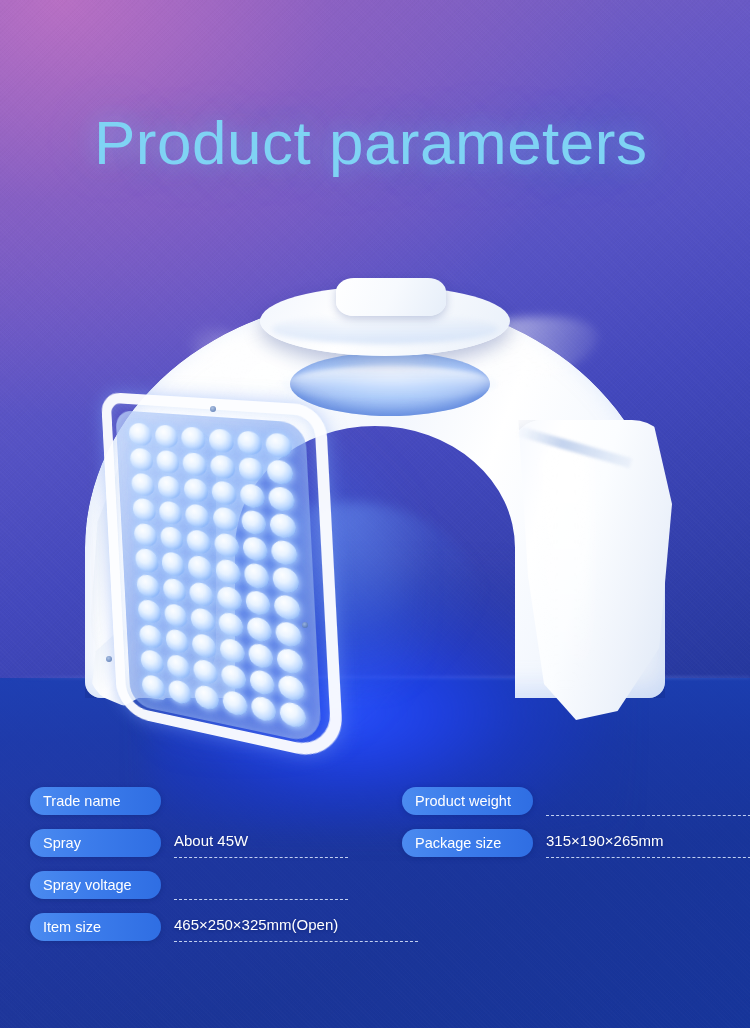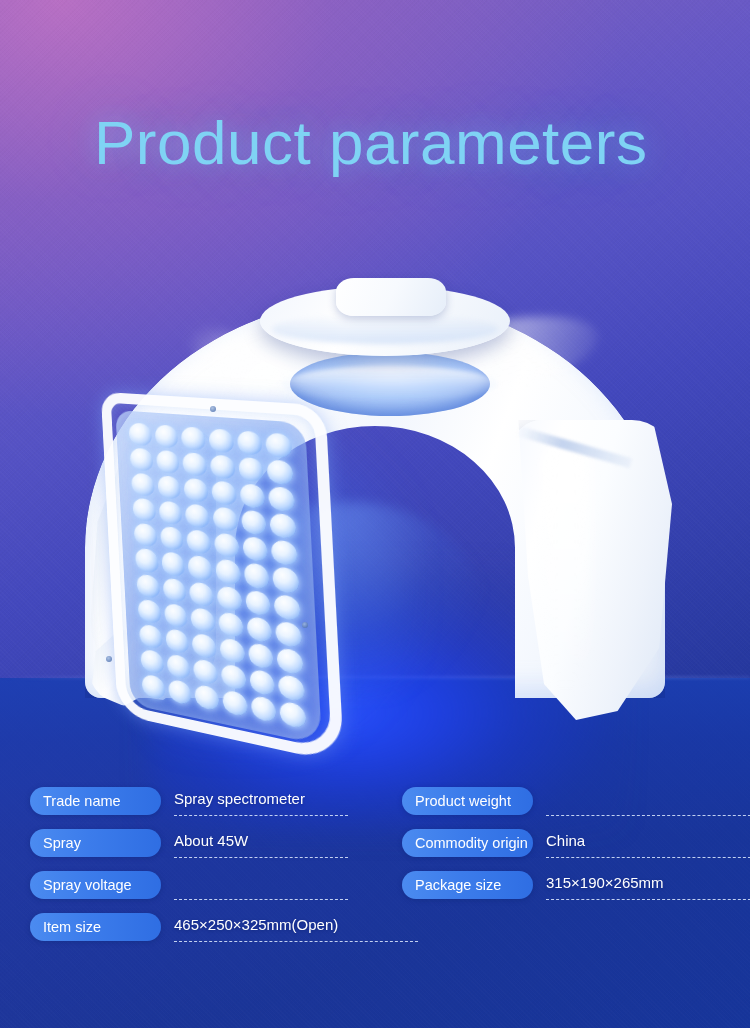--- a/index.html
+++ b/index.html
@@ -406,24 +406,20 @@
     <div class="screw" style="left:46px;top:386px;"></div>
     <div class="screw" style="left:242px;top:352px;"></div>
     <div class="screw" style="left:150px;top:136px;"></div>
   </div>
 
   <div class="specs">
 
     <div class="col col-left" id="col-left">
         <div class="row">
           <div class="pill">Trade name</div>
-          <div class="val-wrap">
-            <div class="val">Spray spectrometer</div>
-            <div class="dots w1"></div>
-          </div>
         </div>
         <div class="row">
           <div class="pill">Spray</div>
           <div class="val-wrap">
             <div class="val">About 45W</div>
             <div class="dots w1"></div>
           </div>
         </div>
         <div class="row">
           <div class="pill">Spray voltage</div>
@@ -440,27 +436,20 @@
         </div>
       </div>
     <div class="col col-right" id="col-right">
         <div class="row">
           <div class="pill">Product weight</div>
           <div class="val-wrap">
             <div class="dots w4"></div>
           </div>
         </div>
         <div class="row">
-          <div class="pill">Commodity origin</div>
-          <div class="val-wrap">
-            <div class="val">China</div>
-            <div class="dots w4"></div>
-          </div>
-        </div>
-        <div class="row">
           <div class="pill">Package size</div>
           <div class="val-wrap">
             <div class="val">315×190×265mm</div>
             <div class="dots w4"></div>
           </div>
         </div>
       </div>
 
   </div>
 </div>

